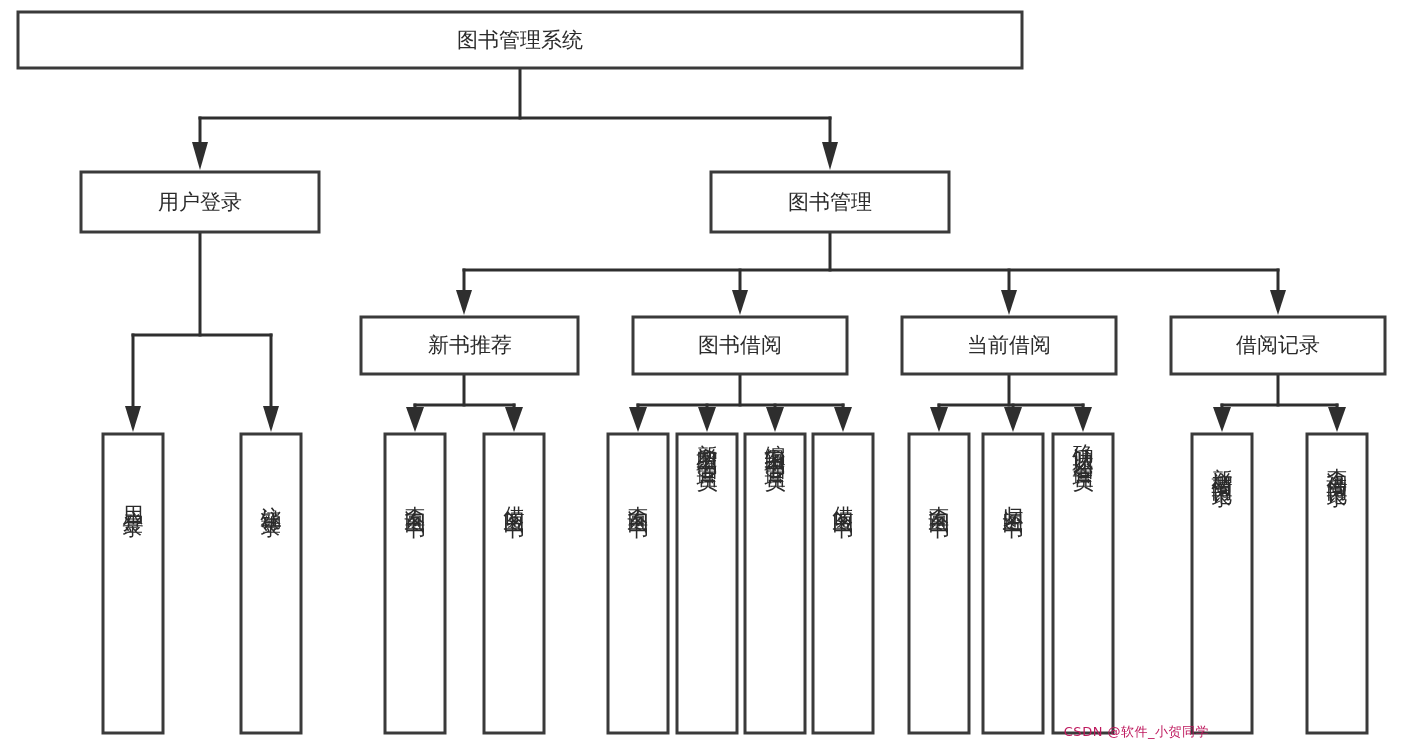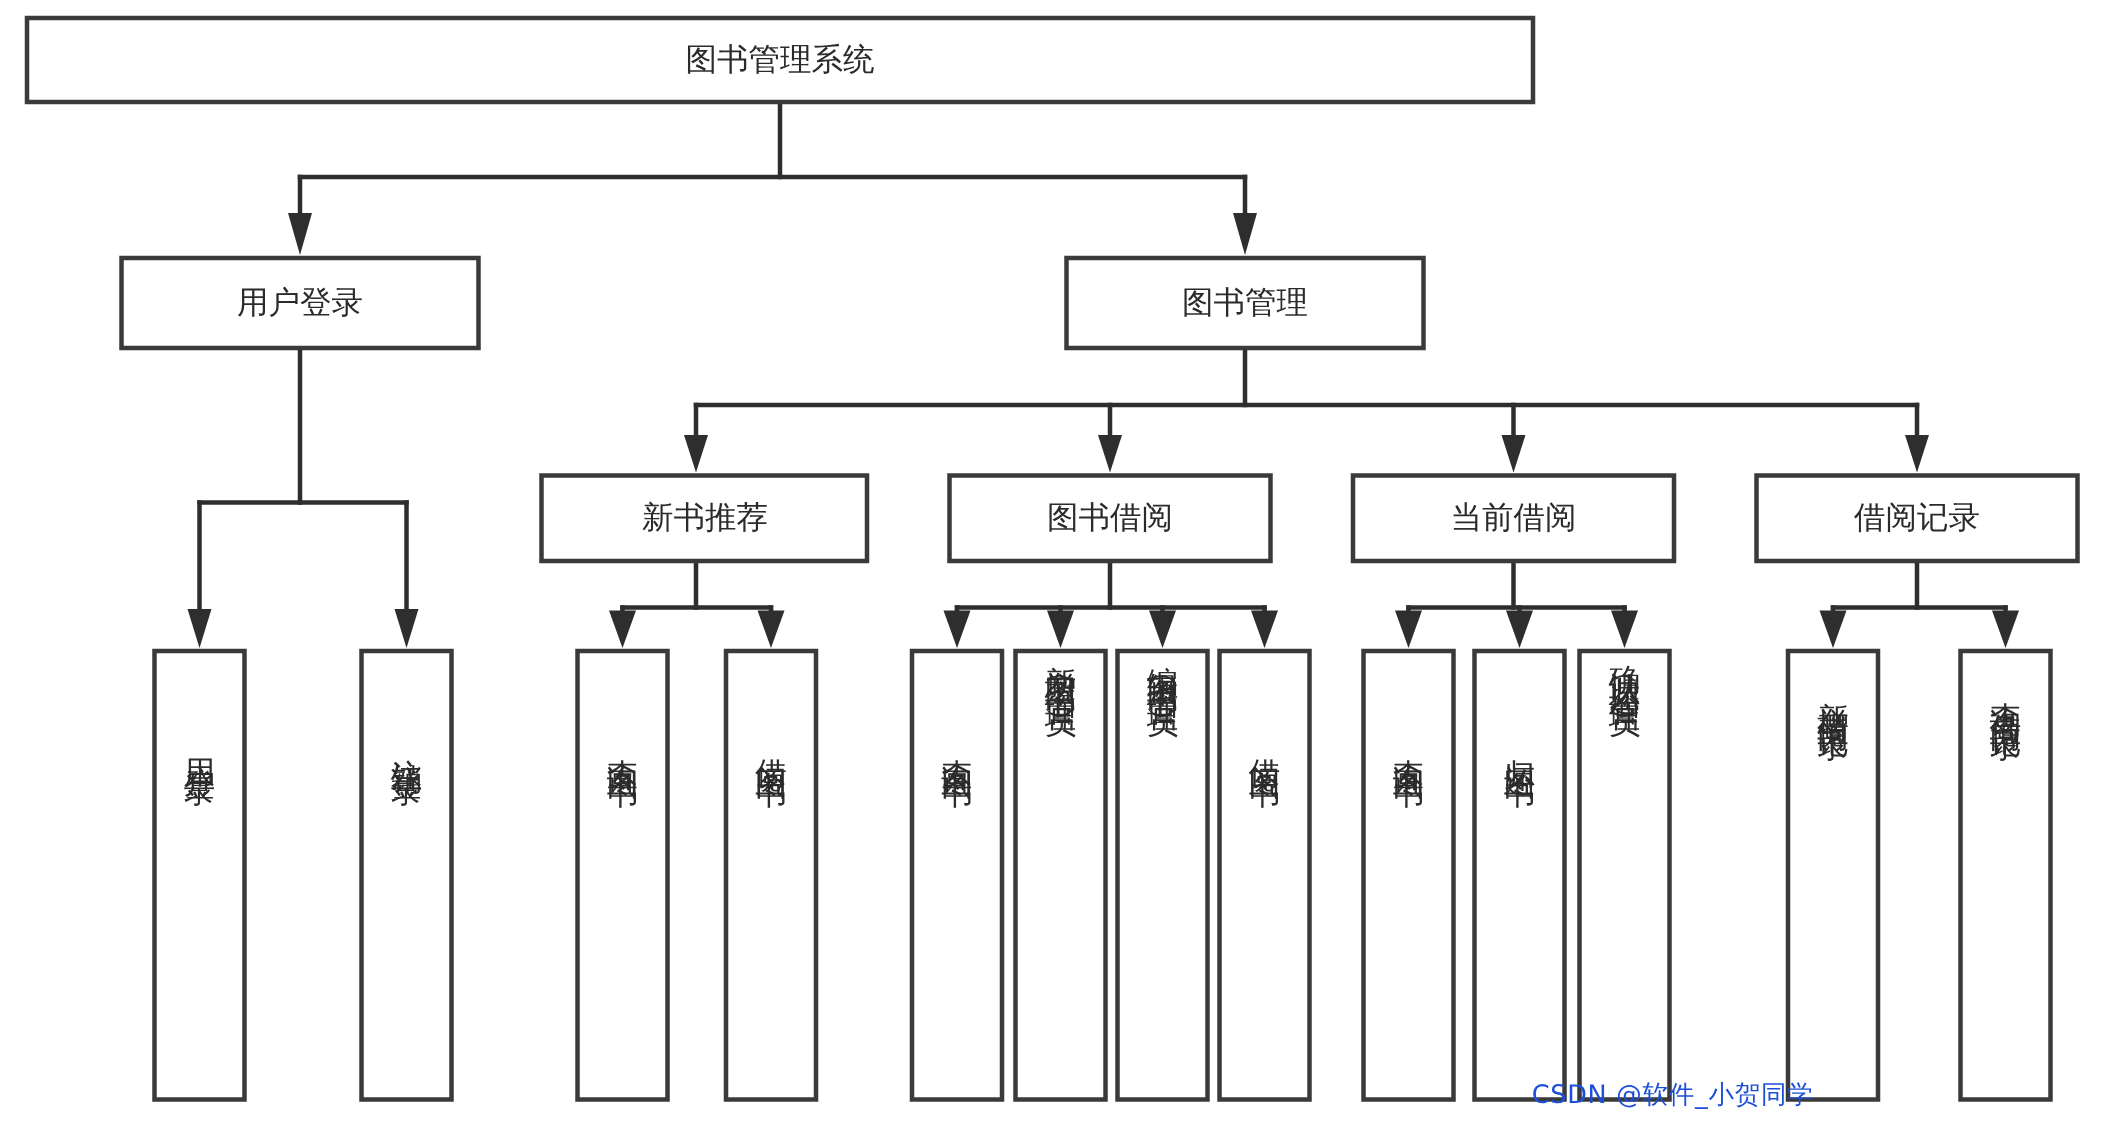--- a/index.html
+++ b/index.html
@@ -56,22 +56,22 @@
   }
   .arrow-head {
     fill: #2e2e2e;
     stroke: none;
   }
   .watermark {
     position: absolute;
     right: 8px;
     bottom: 6px;
     font-family: "DejaVu Sans", "Liberation Sans", sans-serif;
-    font-size: 17px;
-    color: #1d4ed8;
+    font-size: 13px;
+    color: #be185d;
     letter-spacing: 0.5px;
     white-space: nowrap;
     pointer-events: none;
   }
 </style>
 </head>
 <body>
 
 <div id="diagram-root">
 

